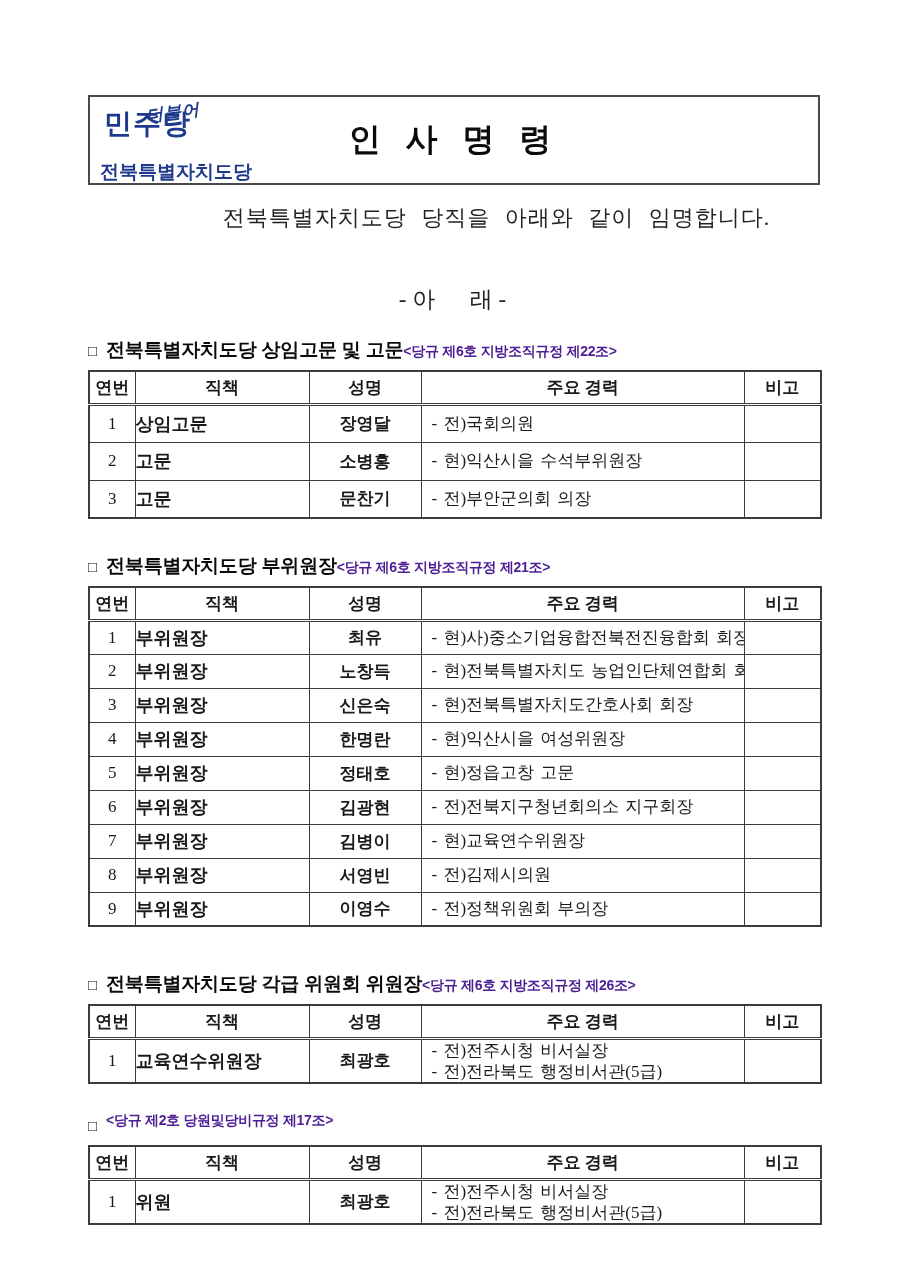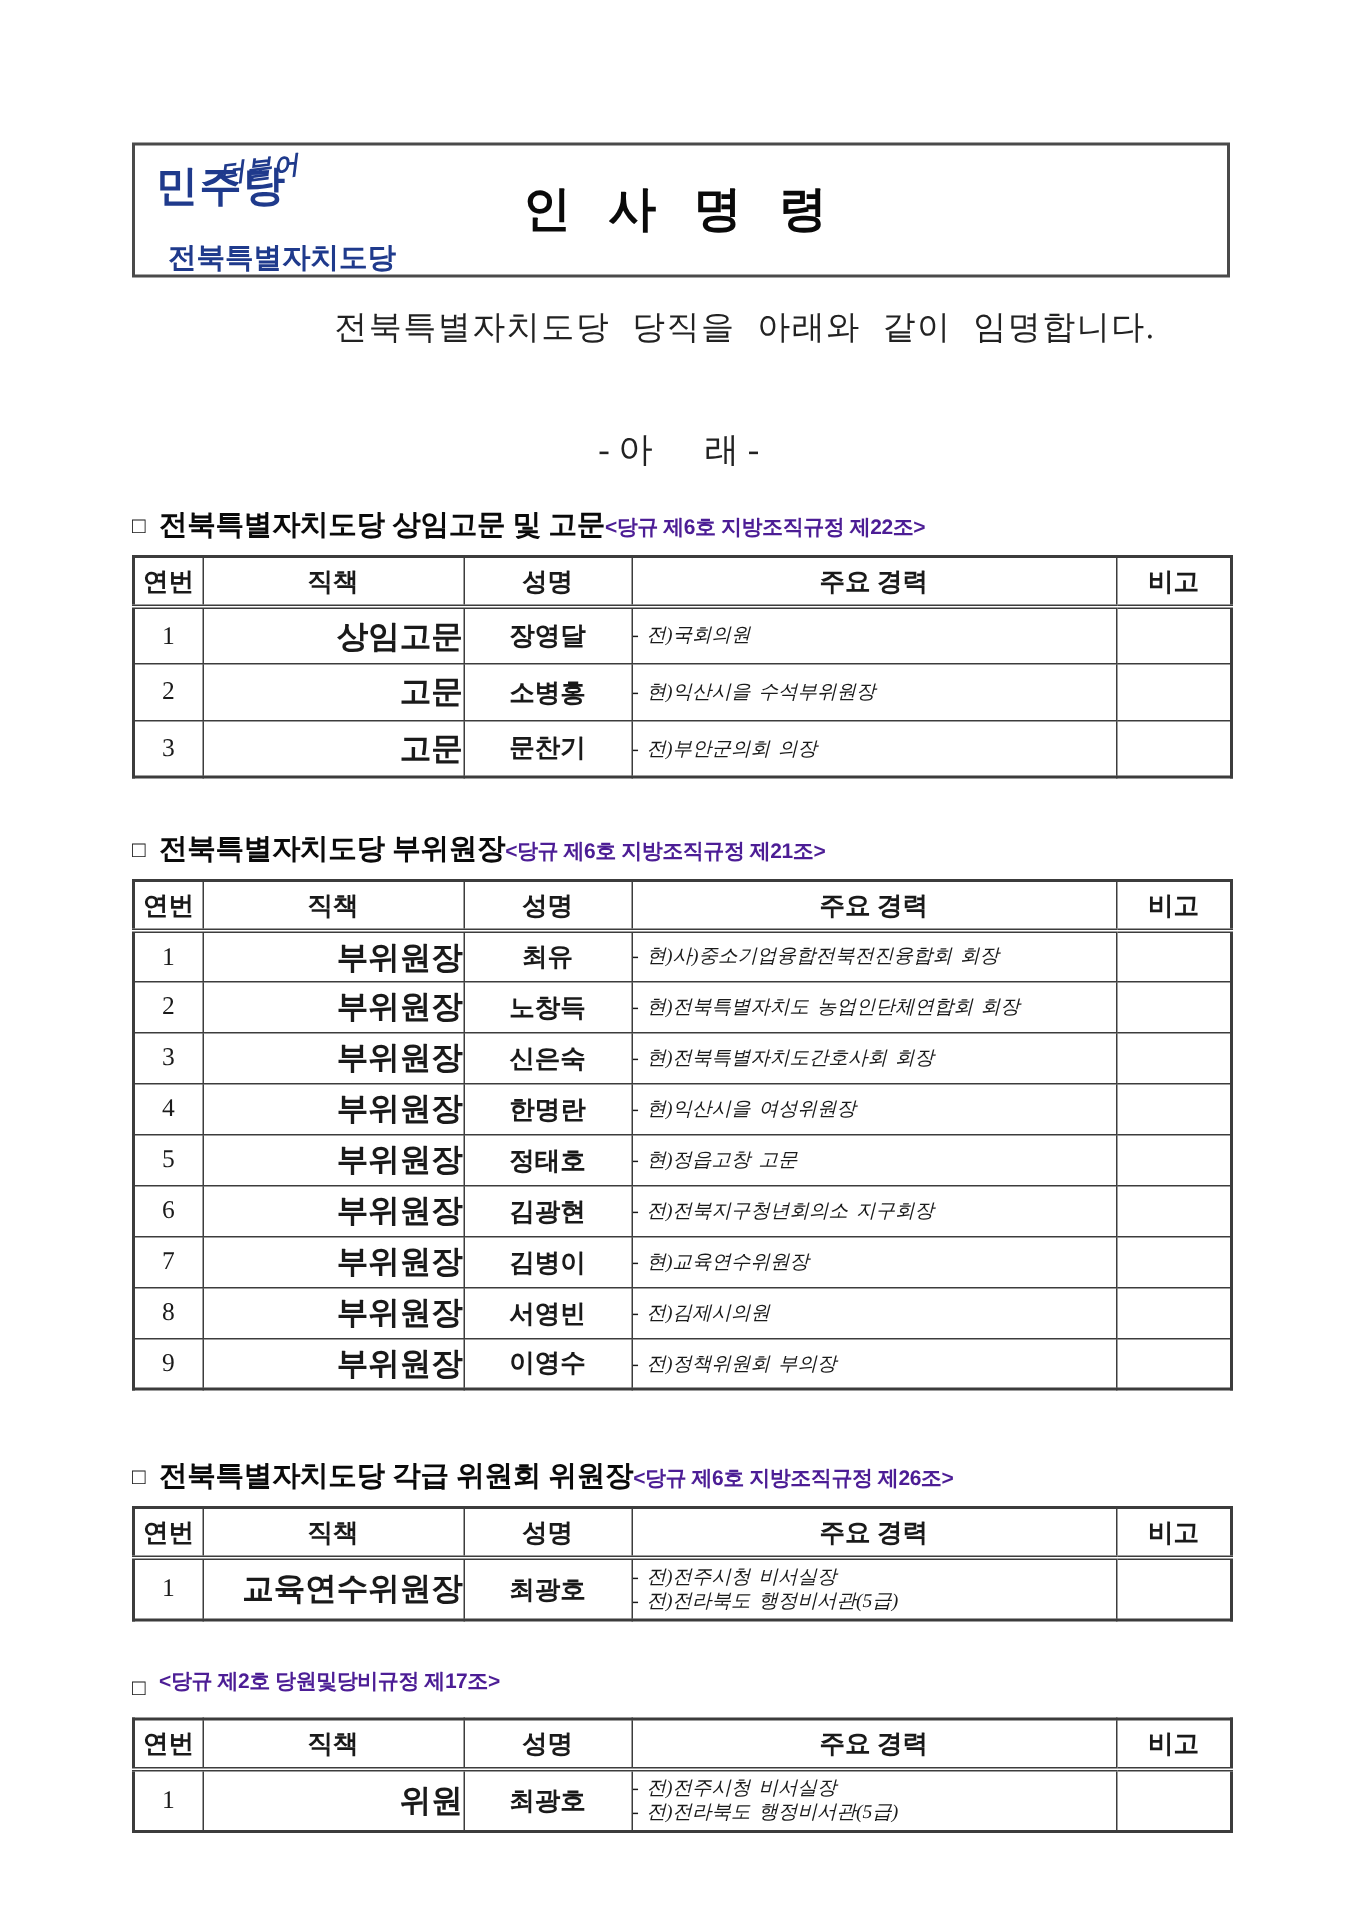--- a/index.html
+++ b/index.html
@@ -30,21 +30,21 @@
     font-size: 17px; font-weight: 700; font-style: italic;
     transform: rotate(-7deg);
     letter-spacing: 1px;
   }
   .logo-party {
     position: absolute; left: 4px; top: 4px;
     font-size: 28px; font-weight: 900; letter-spacing: 1px;
   }
   .logo-branch {
     position: absolute; left: 0px; top: 58px;
-    font-size: 19px; font-weight: 800; letter-spacing: 0px; margin-left: 12px;
+    font-size: 19px; font-weight: 800; letter-spacing: 0px;
   }
   .doc-title {
     position: absolute; left: 50%; top: 50%;
     transform: translate(-50%, -50%);
     font-family: "Liberation Sans", "DejaVu Sans", sans-serif;
     font-size: 32px; font-weight: 800; color: #0a0a0a;
     letter-spacing: 8px; white-space: pre;
   }
 
   
@@ -88,23 +88,23 @@
     border: 1px solid #3c3c3c;
     overflow: hidden; white-space: nowrap;
   }
   table.roster thead th {
     height: 33px;
     font-size: 17px; font-weight: 700; text-align: center;
     border-bottom: 3px double #3c3c3c;
     background: #fff;
   }
   td.c-no   { text-align: center; font-size: 17px; }
-  td.c-pos  { text-align: right; font-size: 21px; font-weight: 700; }
+  td.c-pos  { text-align: left; font-size: 18px; font-weight: 700; }
   td.c-name { text-align: center; font-size: 17px; font-weight: 700; }
-  td.c-career { text-align: left; font-size: 13px; word-spacing: 2px; font-style: italic; }
+  td.c-career { text-align: left; padding-left: 10px; font-size: 17px; word-spacing: 2px; }
   td.c-career .career-line { line-height: 1.25; }
   td.c-note { font-size: 17px; }
 </style>
 </head>
 <body>
 
 <div class="page" id="page">
 
   <div class="header-box">
     <div class="logo">

